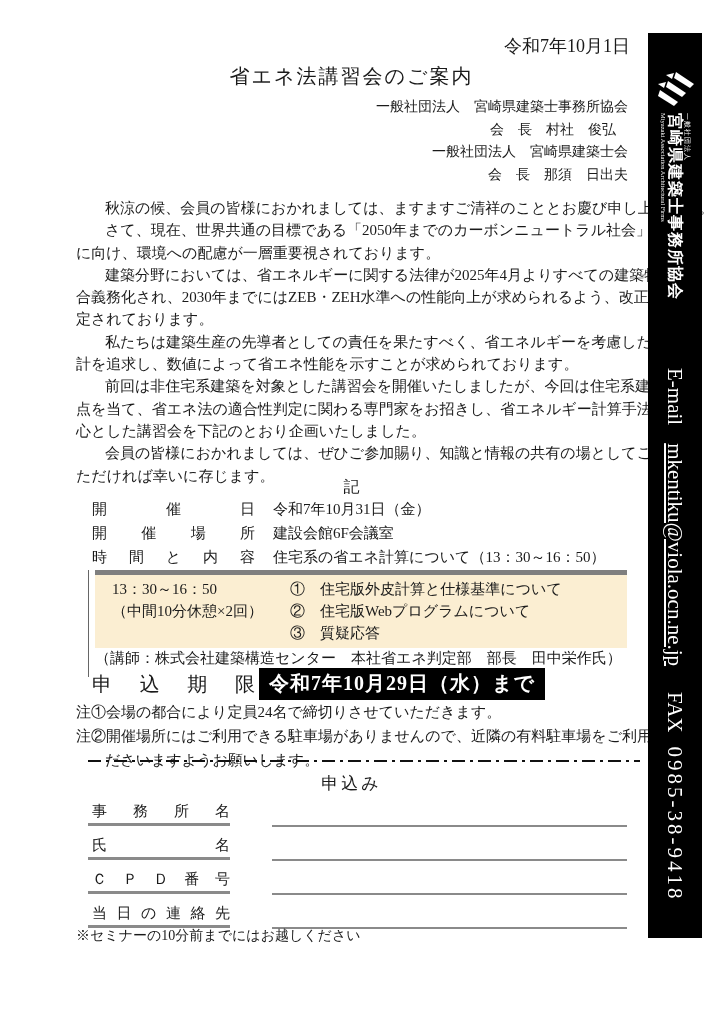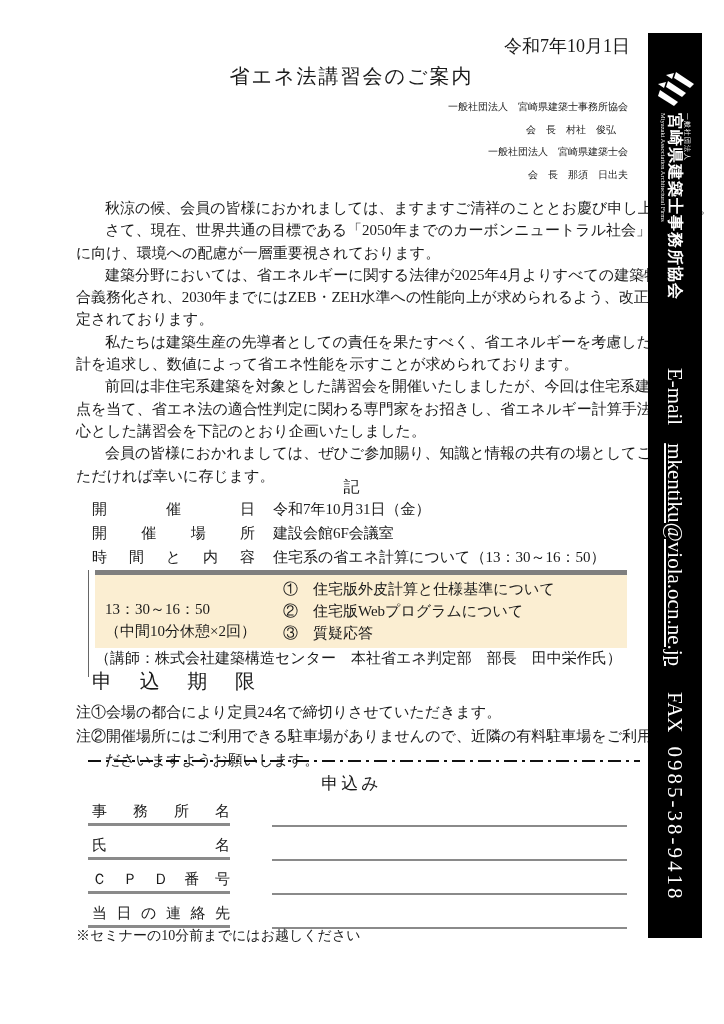--- a/index.html
+++ b/index.html
@@ -5,36 +5,36 @@
   html,body{margin:0;padding:0;background:#e8e8e8;}
   .page{
     position:relative;width:724px;height:1024px;background:#ffffff;
     font-family:"Liberation Serif","DejaVu Serif",serif;
     color:#1a1a1a;overflow:hidden;margin:0 auto;
   }
   .abs{position:absolute;}
   
   .doc-date{top:34px;left:0;width:630px;text-align:right;font-size:18px;}
   .doc-title{top:63px;left:76px;width:551px;text-align:center;font-size:20px;letter-spacing:2px;}
-  .senders{top:96px;left:0;width:628px;text-align:right;font-size:10px;line-height:22.5px;}
+  .senders{top:96px;left:0;width:628px;text-align:right;font-size:14px;line-height:22.5px;}
   .senders .pad{padding-right:12px;}
   
   .body-text{top:197px;left:76px;width:560px;font-size:15px;line-height:22.3px;}
   .body-text div{white-space:nowrap;}
   .body-text .indent{padding-left:29px;}
   
   .ki-heading{top:477px;left:76px;width:551px;text-align:center;font-size:16px;}
   .record{top:500px;left:92px;font-size:15px;}
   .record .rrow{height:24px;display:flex;align-items:flex-start;gap:8px;}
   .jlabel{display:inline-block;width:163px;text-align:justify;text-align-last:justify;}
   .rvalue{margin-left:10px;white-space:nowrap;}
   
   .vline{left:88px;top:570px;width:1px;height:107px;background:#666;}
   .sched-box{left:95px;top:570px;width:532px;border-top:5px solid #7f7f7f;background:#fbeed2;display:flex;font-size:15px;line-height:22px;padding:3px 0 4px 0;}
-  .sched-left{width:178px;padding-left:10px;white-space:nowrap;margin-top:20px;}
+  .sched-left{width:178px;padding-left:17px;white-space:nowrap;}
   .sched-right{flex:1;white-space:nowrap;}
   .lecturer{left:95px;top:649px;width:532px;text-align:left;font-size:15px;white-space:nowrap;}
   
   .deadline{left:92px;top:668px;display:flex;align-items:center;font-size:20px;}
   .deadline-badge{margin-left:4px;background:#000;color:#fff;font-weight:bold;padding:2px 10px 3px 10px;letter-spacing:1px;white-space:nowrap;}
   
   .notes{top:700px;left:76px;width:560px;font-size:15px;line-height:24px;}
   .notes .indent2{padding-left:29px;}
   .notes div{white-space:nowrap;}
   
@@ -121,20 +121,21 @@
       <div>①　住宅版外皮計算と仕様基準について</div>
       <div>②　住宅版Webプログラムについて</div>
       <div>③　質疑応答</div>
     </div>
   </div>
 
   <div class="abs lecturer">（講師：株式会社建築構造センター　本社省エネ判定部　部長　田中栄作氏）</div>
 
   <div class="abs deadline">
     <span class="jlabel">申込期限</span>
+    <span class="deadline-badge">令和7年10月29日（水）まで</span>
   </div>
 
   <div class="abs notes">
     <div>注①会場の都合により定員24名で締切りさせていただきます。</div>
     <div>注②開催場所にはご利用できる駐車場がありませんので、近隣の有料駐車場をご利用く</div>
     <div class="indent2">ださいますようお願いします。</div>
   </div>
 
   <div class="abs cutline"></div>
 

